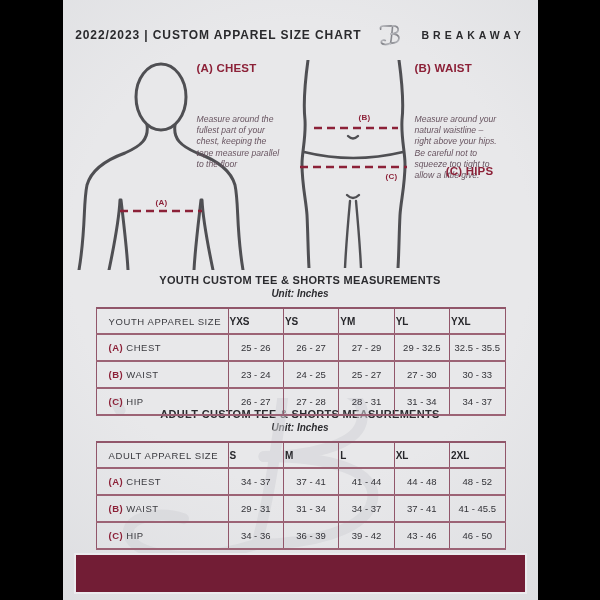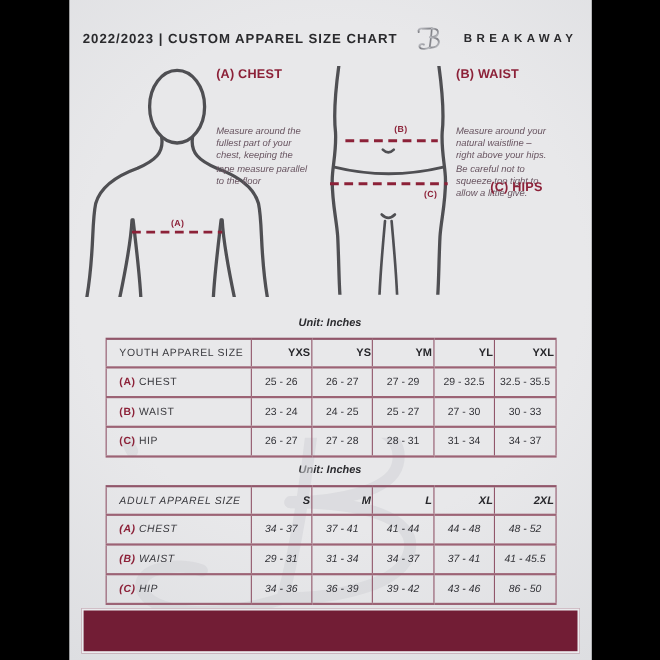--- a/index.html
+++ b/index.html
@@ -129,21 +129,21 @@
     font-weight: bold;
     color: #8c2138;
   }
   td.hdr-label {
     padding-left: 12px;
     font-size: 9.5px;
     letter-spacing: 0.6px;
     color: #3a3a3f;
   }
   td.hdr-size {
-    text-align: right;
+    text-align: left;
     font-size: 10px;
     font-weight: bold;
     color: #27272b;
   }
   td.val {
     text-align: center;
     font-size: 9.5px;
     color: #333338;
   }
   
@@ -247,20 +247,21 @@
   <svg class="watermark" width="330" height="195" viewBox="0 0 26 16">
     <g fill="none" stroke="#d3d4d8" stroke-width="0.9" stroke-linecap="round">
       <path d="M3,1 C2,-0.5 4,-1.5 6.5,-1.4 L16.5,-1.4"></path>
       <path d="M16.5,-1.4 C16,3 15.3,8 14.2,12"></path>
       <path d="M16.5,-1.4 C21.5,-1.4 23.3,0 22.8,2 C22.3,4 18.2,4.8 14.8,4.8"></path>
       <path d="M14.8,4.8 C20.3,4.8 24.2,6 23.7,8.4 C23.2,11 18.2,12 14.2,12"></path>
       <path d="M14.2,12 C9.2,13.6 4.2,13.2 3.7,11.2 C3.4,9.8 6.2,9.2 8.2,9.9"></path>
     </g>
   </svg>
 
+  <div class="section-title" style="top:274px;">YOUTH CUSTOM TEE &amp; SHORTS MEASUREMENTS</div>
   <div class="section-unit" style="top:288px;">Unit: Inches</div>
 
   <table class="size-table" style="top:307px;">
     <colgroup>
       <col style="width:132px">
         <col>
         <col>
         <col>
         <col>
         <col>
@@ -294,23 +295,24 @@
       <td class="lbl"><span class="key">(C)</span> <span>HIP</span></td>
       <td class="val">26 - 27</td>
       <td class="val">27 - 28</td>
       <td class="val">28 - 31</td>
       <td class="val">31 - 34</td>
       <td class="val">34 - 37</td>
     </tr>
   </tbody>
     </table>
 
+  <div class="section-title" style="top:408px;">ADULT CUSTOM TEE &amp; SHORTS MEASUREMENTS</div>
   <div class="section-unit" style="top:422px;">Unit: Inches</div>
 
-  <table class="size-table" style="top:441px;font-style:italic;">
+  <table class="size-table" style="top:441px;">
     <colgroup>
       <col style="width:132px">
         <col>
         <col>
         <col>
         <col>
         <col>
     </colgroup>
     <tbody>
         <tr class="hdr">
@@ -336,20 +338,20 @@
       <td class="val">34 - 37</td>
       <td class="val">37 - 41</td>
       <td class="val">41 - 45.5</td>
     </tr>
     <tr>
       <td class="lbl"><span class="key">(C)</span> <span>HIP</span></td>
       <td class="val">34 - 36</td>
       <td class="val">36 - 39</td>
       <td class="val">39 - 42</td>
       <td class="val">43 - 46</td>
-      <td class="val">86 - 50</td>
+      <td class="val">46 - 50</td>
     </tr>
   </tbody>
     </table>
 
   <div class="footer-bar"></div>
 
 </div>
 
 </body></html>

